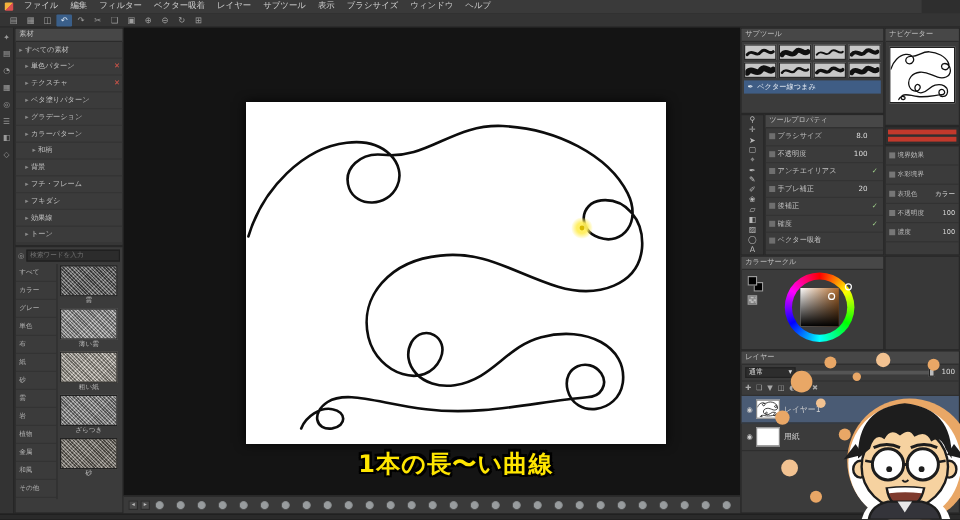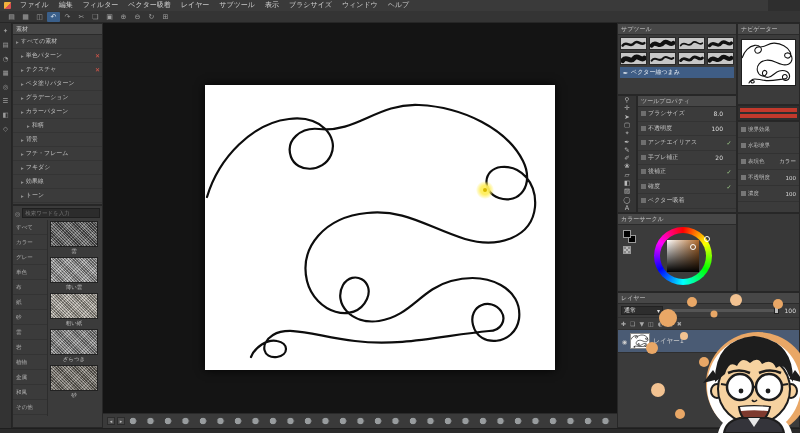--- a/index.html
+++ b/index.html
@@ -349,20 +349,21 @@
 
   <div class="canvas-region abs">
     <div class="white-canvas">
       <svg viewBox="0 0 350 285" preserveAspectRatio="none">
         <path fill="none" stroke="#0d0d0d" stroke-width="2.2" stroke-linecap="round" d="M 2 112 C 14 72 48 38 84 34 C 116 30 134 52 126 70 C 118 88 92 88 86 72 C 80 55 96 42 114 44 C 152 48 172 18 214 20 C 258 22 302 44 318 76 C 330 100 314 120 294 113 C 276 107 278 84 296 82 C 316 80 332 98 330 122 C 327 152 294 164 260 154 C 222 142 200 124 162 128 C 120 132 94 162 102 196 C 110 228 150 240 162 214 C 170 196 148 184 138 200 C 128 218 146 240 174 236 C 206 231 216 204 246 196 C 284 186 318 204 314 234 C 310 260 274 264 268 240 C 263 220 286 212 296 226 C 302 235 296 246 284 246 C 240 250 196 262 150 256 C 110 251 84 240 68 250 C 54 259 58 274 72 272 C 84 270 84 258 72 256 C 62 254 50 262 46 272"></path>
       </svg>
     </div>
     <div class="glow">
         <span></span>
       </div>
+    <div class="caption">1本の長〜い曲線</div>
   </div>
 
   <div class="timeline abs">
     <ul class="tl-ctrl">
         <li class="tl-btn">
           <span>◂</span>
         </li>
         <li class="tl-btn">
           <span>▸</span>
         </li>
@@ -595,20 +596,27 @@
       </ul>
     <ul>
         <li class="layer-row sel">
         <span class="eye">◉</span>
         <span class="l-thumb curve">
           <svg viewBox="0 0 350 285" preserveAspectRatio="none">
             <path fill="none" stroke="#111" stroke-width="13" d="M 2 112 C 14 72 48 38 84 34 C 116 30 134 52 126 70 C 118 88 92 88 86 72 C 80 55 96 42 114 44 C 152 48 172 18 214 20 C 258 22 302 44 318 76 C 330 100 314 120 294 113 C 276 107 278 84 296 82 C 316 80 332 98 330 122 C 327 152 294 164 260 154 C 222 142 200 124 162 128 C 120 132 94 162 102 196 C 110 228 150 240 162 214 C 170 196 148 184 138 200 C 128 218 146 240 174 236 C 206 231 216 204 246 196 C 284 186 318 204 314 234 C 310 260 274 264 268 240 C 263 220 286 212 296 226 C 302 235 296 246 284 246 C 240 250 196 262 150 256 C 110 251 84 240 68 250 C 54 259 58 274 72 272 C 84 270 84 258 72 256 C 62 254 50 262 46 272"></path>
           </svg>
         </span>
         <span>レイヤー1</span>
+      </li>
+        <li class="layer-row">
+        <span class="eye">◉</span>
+        <span class="l-thumb paper">
+          
+        </span>
+        <span>用紙</span>
       </li>
       </ul>
   </div>
 
   <div class="statusbar abs"></div>
 
   <svg class="character" viewBox="0 0 160 143">
     <g>
       <circle cx="28" cy="28" r="9" fill="#e9a766"></circle>
       <circle cx="52" cy="12" r="5" fill="#e9a766"></circle>

